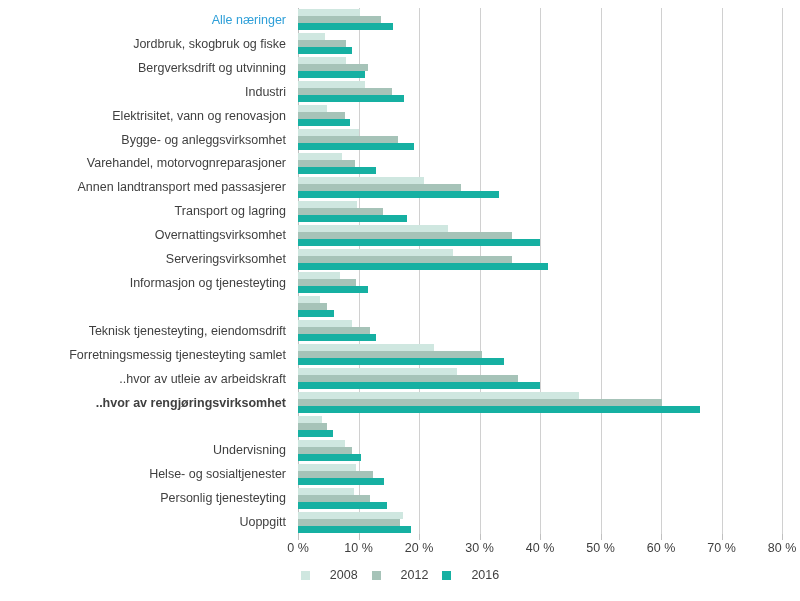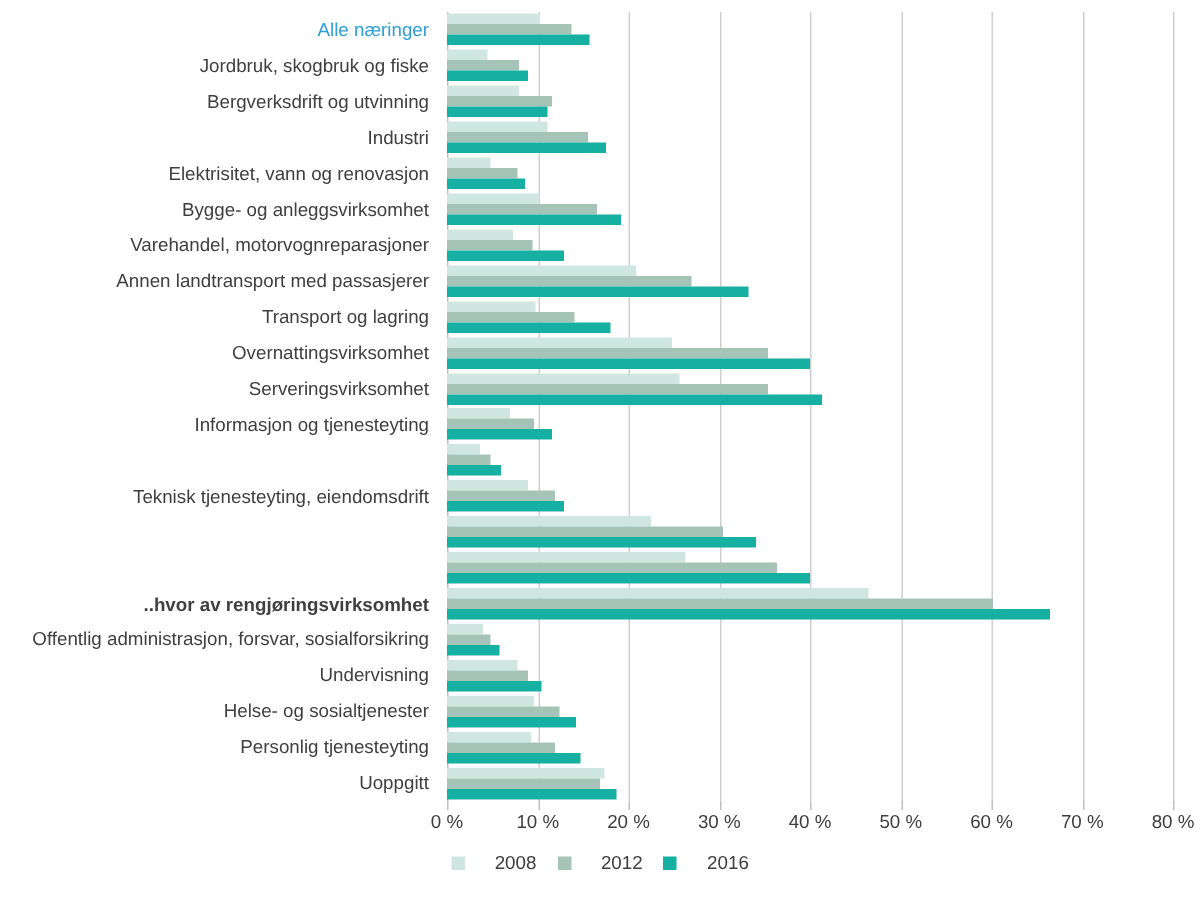--- a/index.html
+++ b/index.html
@@ -151,22 +151,23 @@
       <div class="cat-label" style="top: 76.6818px;">Industri</div>
       <div class="cat-label" style="top: 100.591px;">Elektrisitet, vann og renovasjon</div>
       <div class="cat-label" style="top: 124.5px;">Bygge- og anleggsvirksomhet</div>
       <div class="cat-label" style="top: 148.409px;">Varehandel, motorvognreparasjoner</div>
       <div class="cat-label" style="top: 172.318px;">Annen landtransport med passasjerer</div>
       <div class="cat-label" style="top: 196.227px;">Transport og lagring</div>
       <div class="cat-label" style="top: 220.136px;">Overnattingsvirksomhet</div>
       <div class="cat-label" style="top: 244.045px;">Serveringsvirksomhet</div>
       <div class="cat-label" style="top: 267.955px;">Informasjon og tjenesteyting</div>
       <div class="cat-label" style="top: 315.773px;">Teknisk tjenesteyting, eiendomsdrift</div>
+      <div class="cat-label" style="top: 339.682px;">Forretningsmessig tjenesteyting samlet</div>
+      <div class="cat-label" style="top: 363.591px;">..hvor av utleie av arbeidskraft</div>
       <div class="cat-label" style="top: 387.5px; font-weight: bold;">..hvor av rengjøringsvirksomhet</div>
-      <div class="cat-label" style="top: 411.409px;">Offentlig administrasjon, forsvar, sosialforsikring</div>
       <div class="cat-label" style="top: 435.318px;">Undervisning</div>
       <div class="cat-label" style="top: 459.227px;">Helse- og sosialtjenester</div>
       <div class="cat-label" style="top: 483.136px;">Personlig tjenesteyting</div>
       <div class="cat-label" style="top: 507.045px;">Uoppgitt</div>
     </div>
 
   <div class="plot-area">
     <div class="gridlines" id="gridlines">
         <div class="gridline axis-zero" style="left: 0px;"></div>
         <div class="gridline" style="left: 60.5px;"></div>

